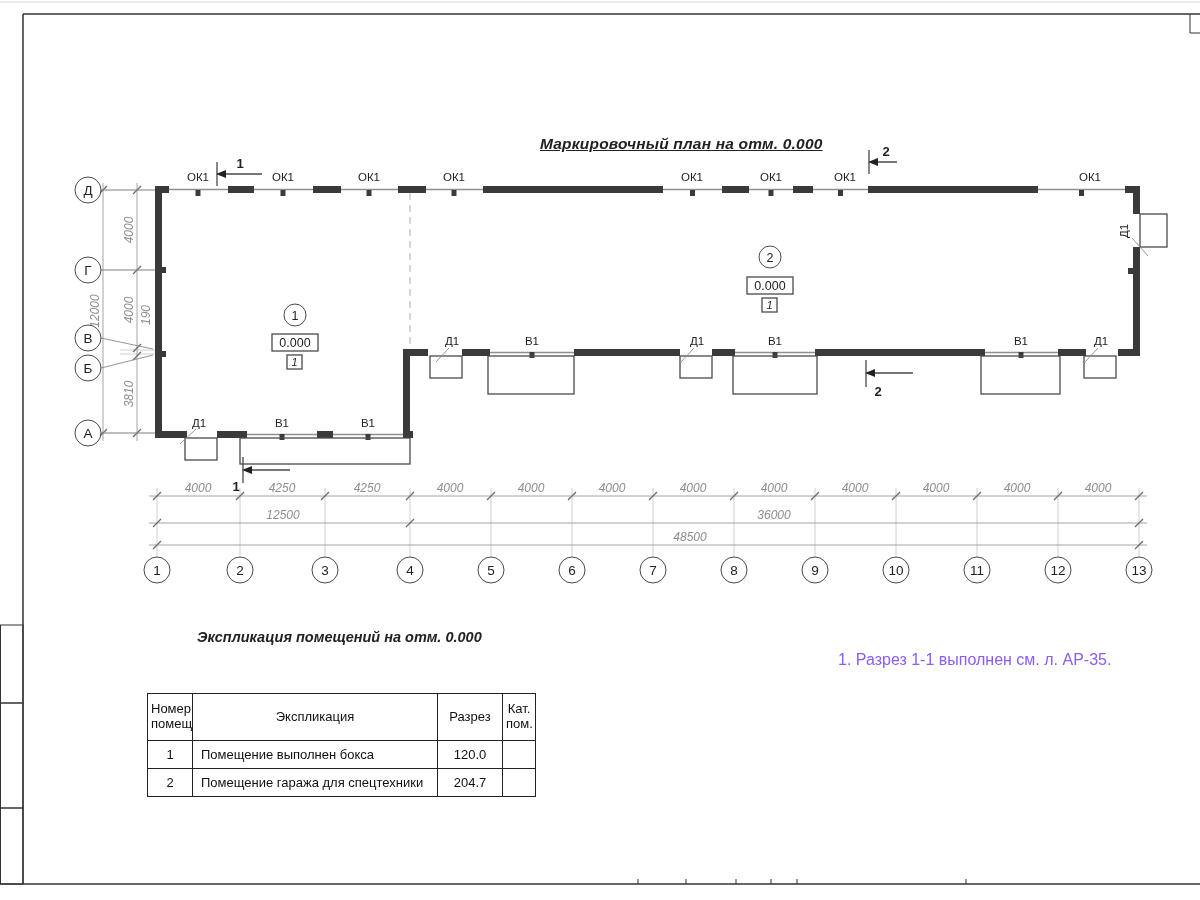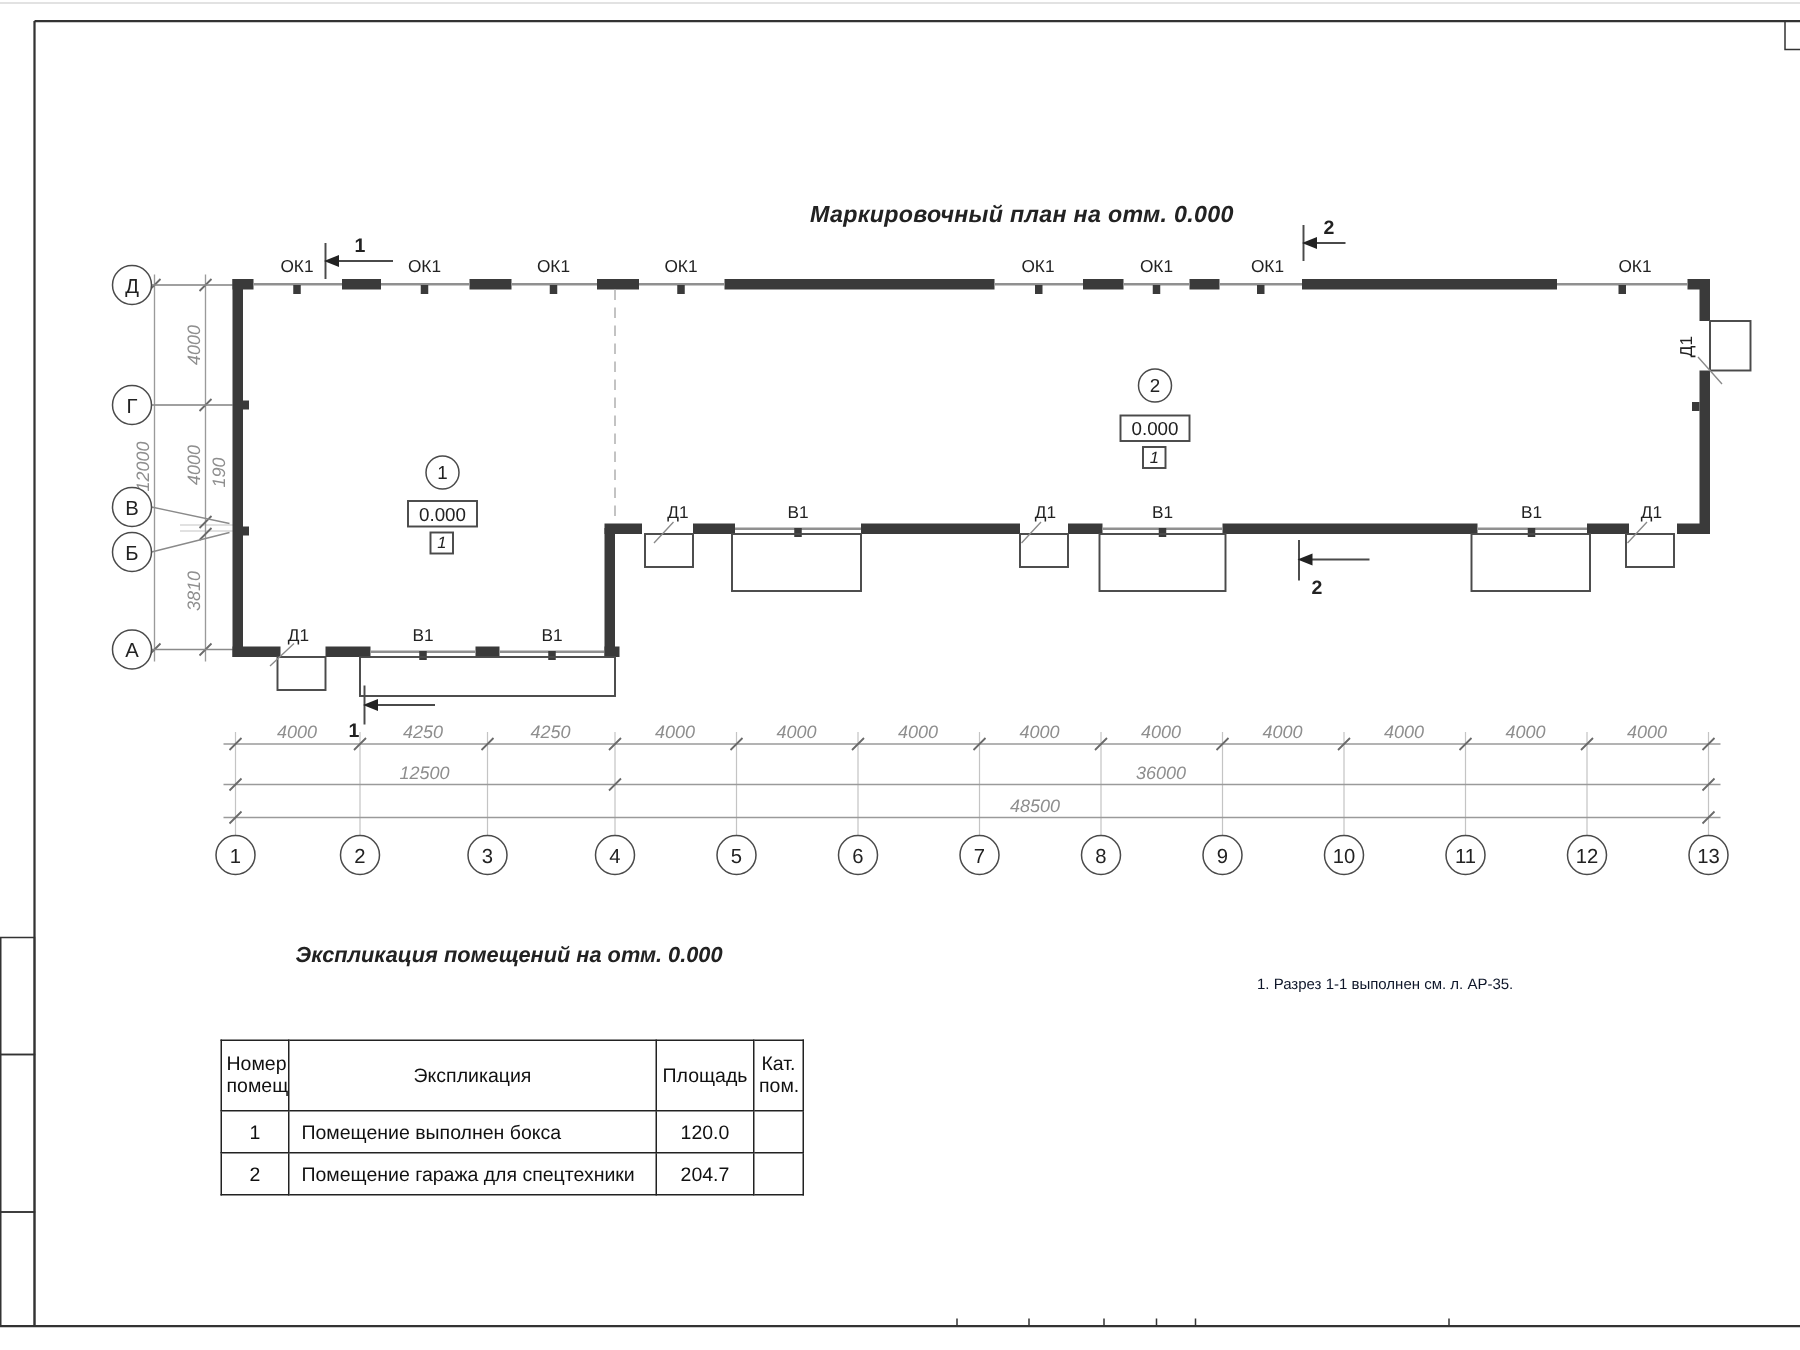--- a/index.html
+++ b/index.html
@@ -20,24 +20,24 @@
   .dimline{stroke:#9a9a9a;stroke-width:0.9;fill:none;}
   .tick{stroke:#6a6a6a;stroke-width:1.2;fill:none;}
   .ext{stroke:#c4c4c4;stroke-width:0.8;fill:none;}
   .leader{stroke:#8a8a8a;stroke-width:0.9;fill:none;}
   .bubble{fill:#fff;stroke:#4a4a4a;stroke-width:1;}
   .frame{stroke:#333;stroke-width:1.5;fill:none;}
   .stamp{stroke:#333;stroke-width:1;fill:none;}
   .dash{stroke:#b0b0b0;stroke-width:1;stroke-dasharray:7 5;fill:none;}
   .arrow{fill:#222;}
   .plan-title{position:absolute;left:540px;top:135px;font-size:15.5px;font-weight:700;
-      font-style:italic;color:#222;letter-spacing:.2px;}
+      font-style:italic;text-decoration:underline;color:#222;letter-spacing:.2px;}
   .table-title{position:absolute;left:197px;top:629px;font-size:14.5px;font-weight:700;
       font-style:italic;color:#222;}
-  .note{position:absolute;left:838px;top:651px;font-size:10px;color:#0f172a;}
+  .note{position:absolute;left:838px;top:651px;font-size:16px;color:#8b5cf6;}
   table.expl{position:absolute;left:147px;top:693px;width:388px;border-collapse:collapse;
       table-layout:fixed;font-size:13px;color:#111;}
   table.expl td{border:1.5px solid #222;text-align:center;vertical-align:middle;
       padding:0 3px;overflow:hidden;}
   table.expl tr.hdr td{height:46px;line-height:1.15;}
   table.expl tr.row td{height:27px;}
   table.expl tr.tot td{height:24px;}
   table.expl td.name{text-align:left;padding-left:8px;}
   table.expl td.totlbl{text-align:right;padding-right:6px;}
 </style>
@@ -273,21 +273,21 @@
   <colgroup>
         <col style="width:45px">
         <col style="width:245px">
         <col style="width:65px">
         <col style="width:33px">
       </colgroup>
   <tbody>
         <tr class="hdr">
     <td>Номер помещ.</td>
     <td>Экспликация</td>
-    <td>Площадь</td>
+    <td>Разрез</td>
     <td>Кат. пом.</td>
   </tr>
   <tr class="row">
     <td>1</td>
     <td class="name">Помещение выполнен бокса</td>
     <td>120.0</td>
     <td></td>
   </tr>
   <tr class="row">
     <td>2</td>

